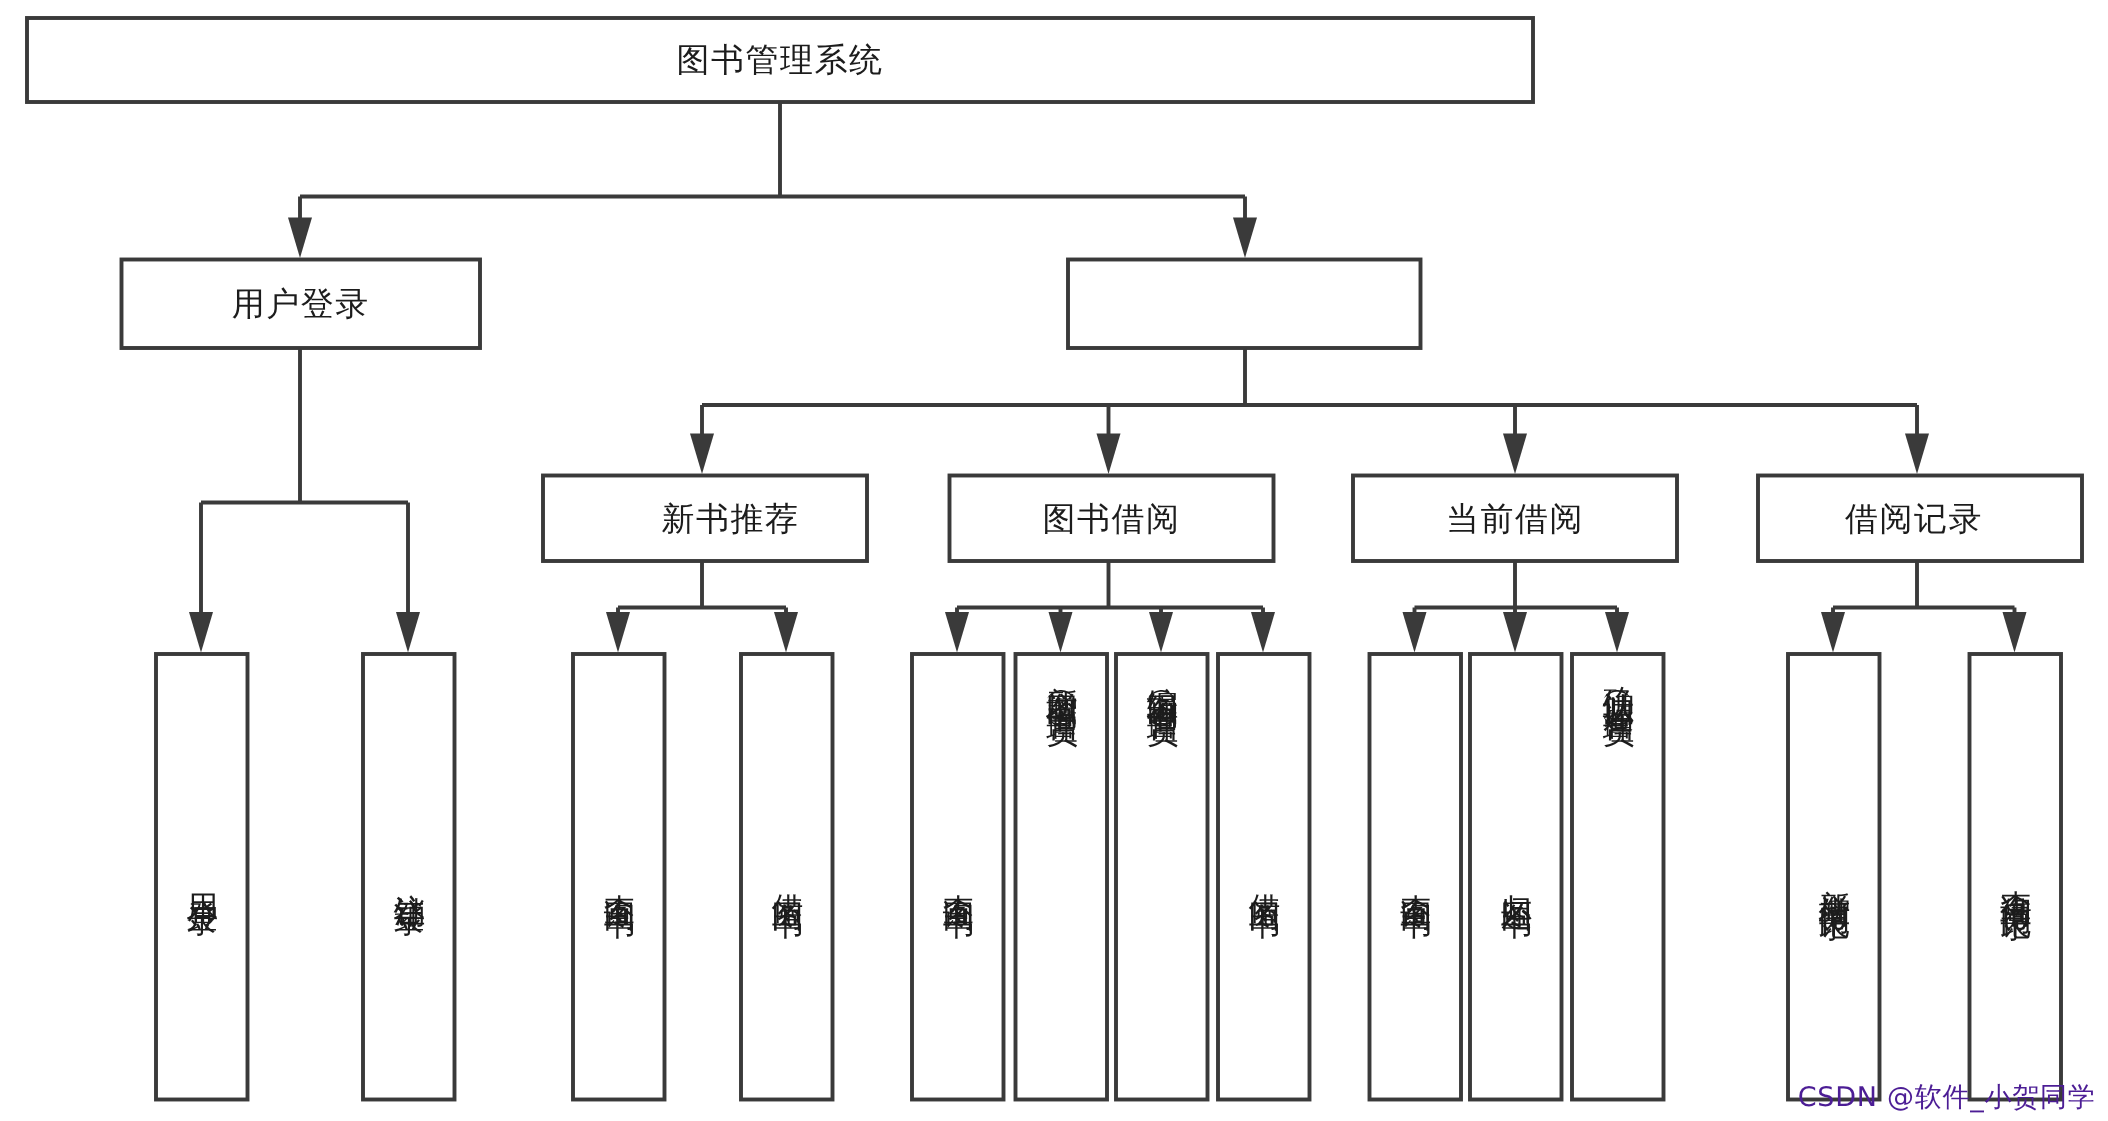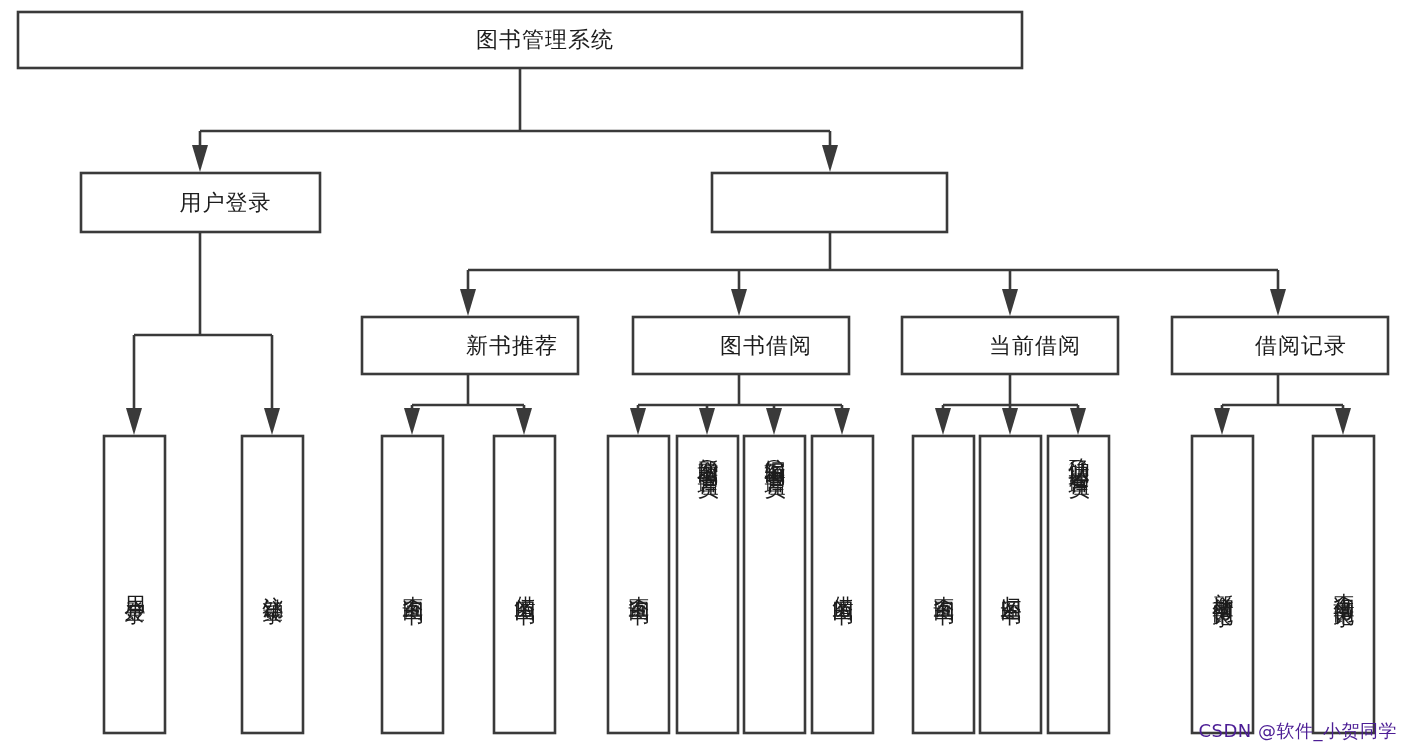--- a/index.html
+++ b/index.html
@@ -57,21 +57,20 @@
     color: #1c1c1c;
     letter-spacing: 3px;
     white-space: nowrap;
   }
   .htext-wrap {
     position: absolute;
     display: flex;
     align-items: center;
     justify-content: center;
     pointer-events: none;
-    margin-left: 25px;
   }
   .htext {
     font-family: "DejaVu Sans", "Liberation Sans", sans-serif;
     font-size: 22px;
     color: #1c1c1c;
     letter-spacing: 1px;
     white-space: nowrap;
   }
   #watermark {
     position: absolute;

